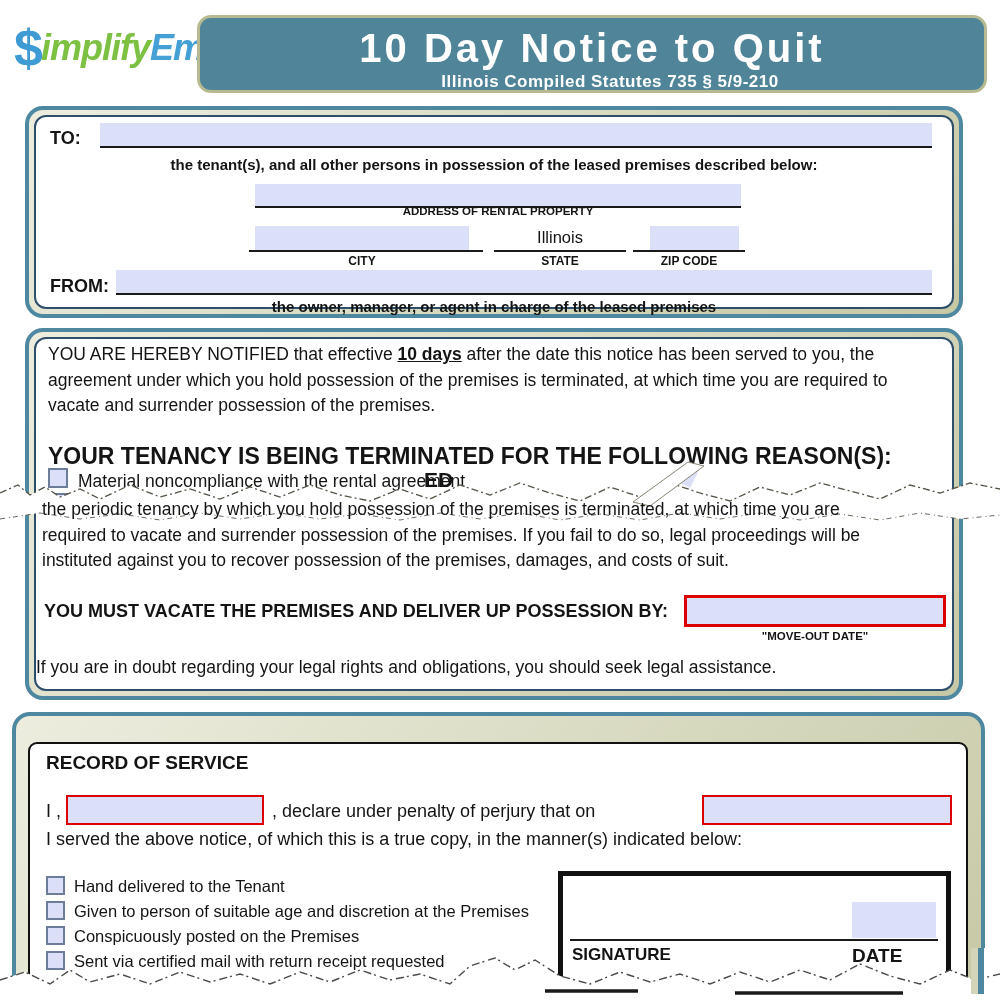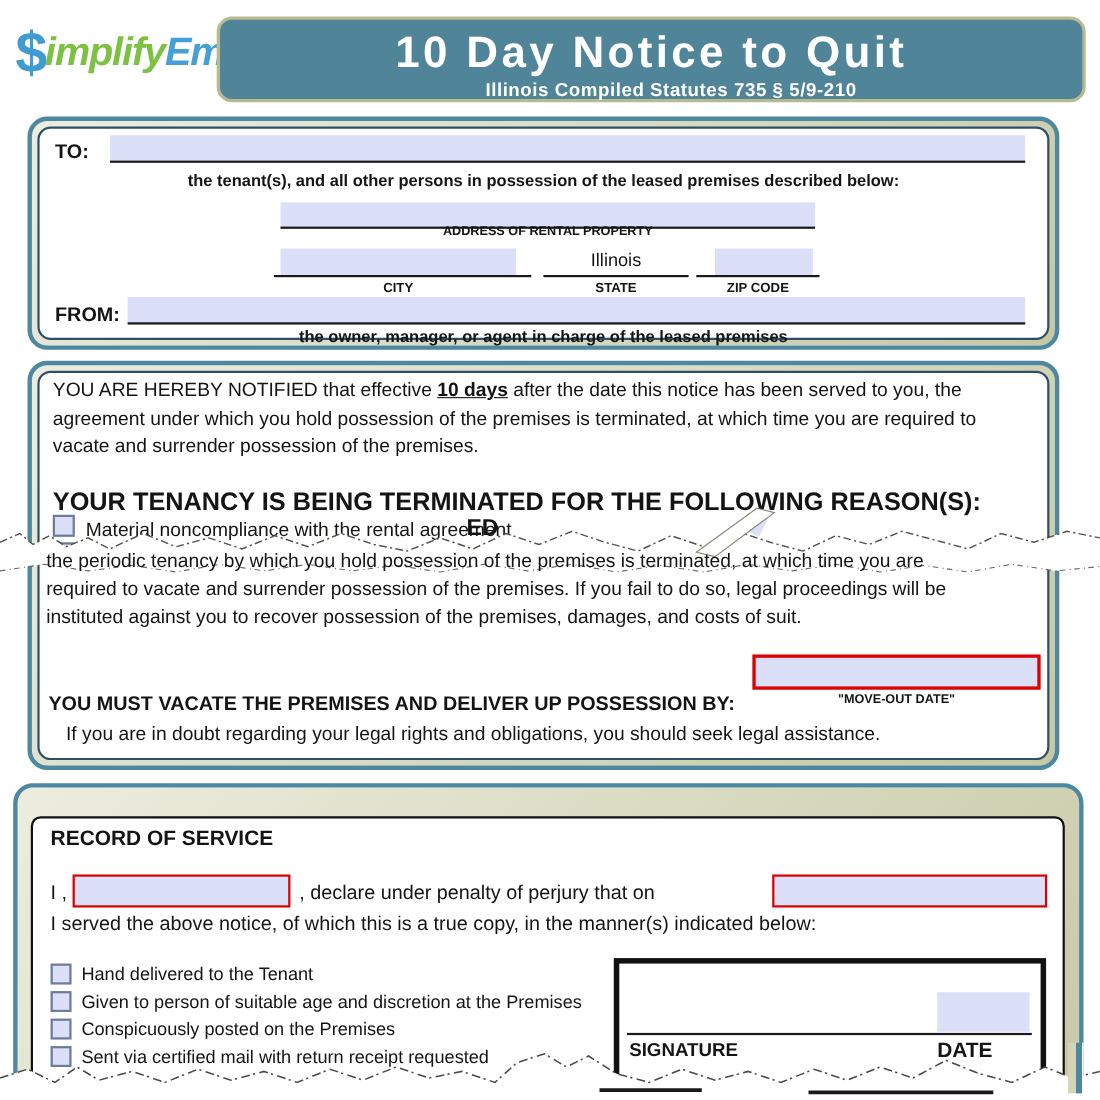--- a/index.html
+++ b/index.html
@@ -102,24 +102,24 @@
   </svg>
 
   <svg class="abs" style="left:0;top:475px;z-index:3;" width="1000" height="50" viewBox="0 0 1000 50">
     <polygon fill="#ffffff" points="0,18 18,10 30,20 45,12 60,22 80,14 100,24 130,10 160,22 190,14 220,24 250,12 280,22 310,10 340,20 370,26 400,14 430,24 460,10 490,20 520,8 550,18 580,26 610,12 640,22 670,8 700,18 730,26 760,12 790,20 820,8 850,16 880,24 910,10 940,18 970,8 1000,14 1000,40 960,44 920,38 880,45 840,39 800,45 760,38 720,44 680,38 640,45 600,39 560,45 520,38 480,44 440,38 400,45 360,39 320,44 280,38 240,44 200,38 160,45 120,39 80,44 40,38 0,44"></polygon>
     <polyline fill="none" stroke="#565246" stroke-width="1.3" stroke-dasharray="7 3 2 3" points="0,18 18,10 30,20 45,12 60,22 80,14 100,24 130,10 160,22 190,14 220,24 250,12 280,22 310,10 340,20 370,26 400,14 430,24 460,10 490,20 520,8 550,18 580,26 610,12 640,22 670,8 700,18 730,26 760,12 790,20 820,8 850,16 880,24 910,10 940,18 970,8 1000,14"></polyline>
     <polyline fill="none" stroke="#6a675c" stroke-width="1" stroke-dasharray="5 4 1 3" points="0,44 40,38 80,44 120,39 160,45 200,38 240,44 280,38 320,44 360,39 400,45 440,38 480,44 520,38 560,45 600,39 640,45 680,38 720,44 760,38 800,45 840,39 880,45 920,38 960,44 1000,40"></polyline>
   </svg>
 
   <div class="abs t17" style="left:42px;top:497px;width:852px;z-index:5;">the periodic tenancy by which you hold possession of the premises is terminated, at which time you are required to vacate and surrender possession of the premises. If you fail to do so, legal proceedings will be instituted against you to recover possession of the premises, damages, and costs of suit.</div>
 
-  <div class="abs" style="left:44px;top:601px;font-size:18px;font-weight:bold;z-index:2;margin-top:28px;">YOU MUST VACATE THE PREMISES AND DELIVER UP POSSESSION BY:</div>
+  <div class="abs" style="left:44px;top:601px;font-size:18px;font-weight:bold;z-index:2;">YOU MUST VACATE THE PREMISES AND DELIVER UP POSSESSION BY:</div>
   <div class="abs redfield" style="left:684px;top:595px;width:262px;height:32px;z-index:2;"></div>
   <div class="abs lab11" style="left:684px;top:630px;width:262px;">"MOVE-OUT DATE"</div>
-  <div class="abs t17" style="left:60px;top:655px;">If you are in doubt regarding your legal rights and obligations, you should seek legal assistance.</div>
+  <div class="abs t17" style="left:36px;top:655px;">If you are in doubt regarding your legal rights and obligations, you should seek legal assistance.</div>
 
   <div class="abs obox" style="left:12px;top:712px;width:973px;height:300px;"></div>
   <div class="abs ibox black" style="left:28px;top:742px;width:940px;height:270px;"></div>
 
   <div class="abs" style="left:46px;top:752px;font-size:19px;font-weight:bold;">RECORD OF SERVICE</div>
 
   <div class="abs" style="left:46px;top:801px;font-size:18px;">I ,</div>
   <div class="abs" style="left:66px;top:795px;width:198px;height:30px;background:#dbe0f8;border:2.5px solid #dd0000;"></div>
   <div class="abs" style="left:272px;top:801px;font-size:18px;">, declare under penalty of perjury that on</div>
   <div class="abs" style="left:702px;top:795px;width:250px;height:30px;background:#dbe0f8;border:2.5px solid #dd0000;"></div>

